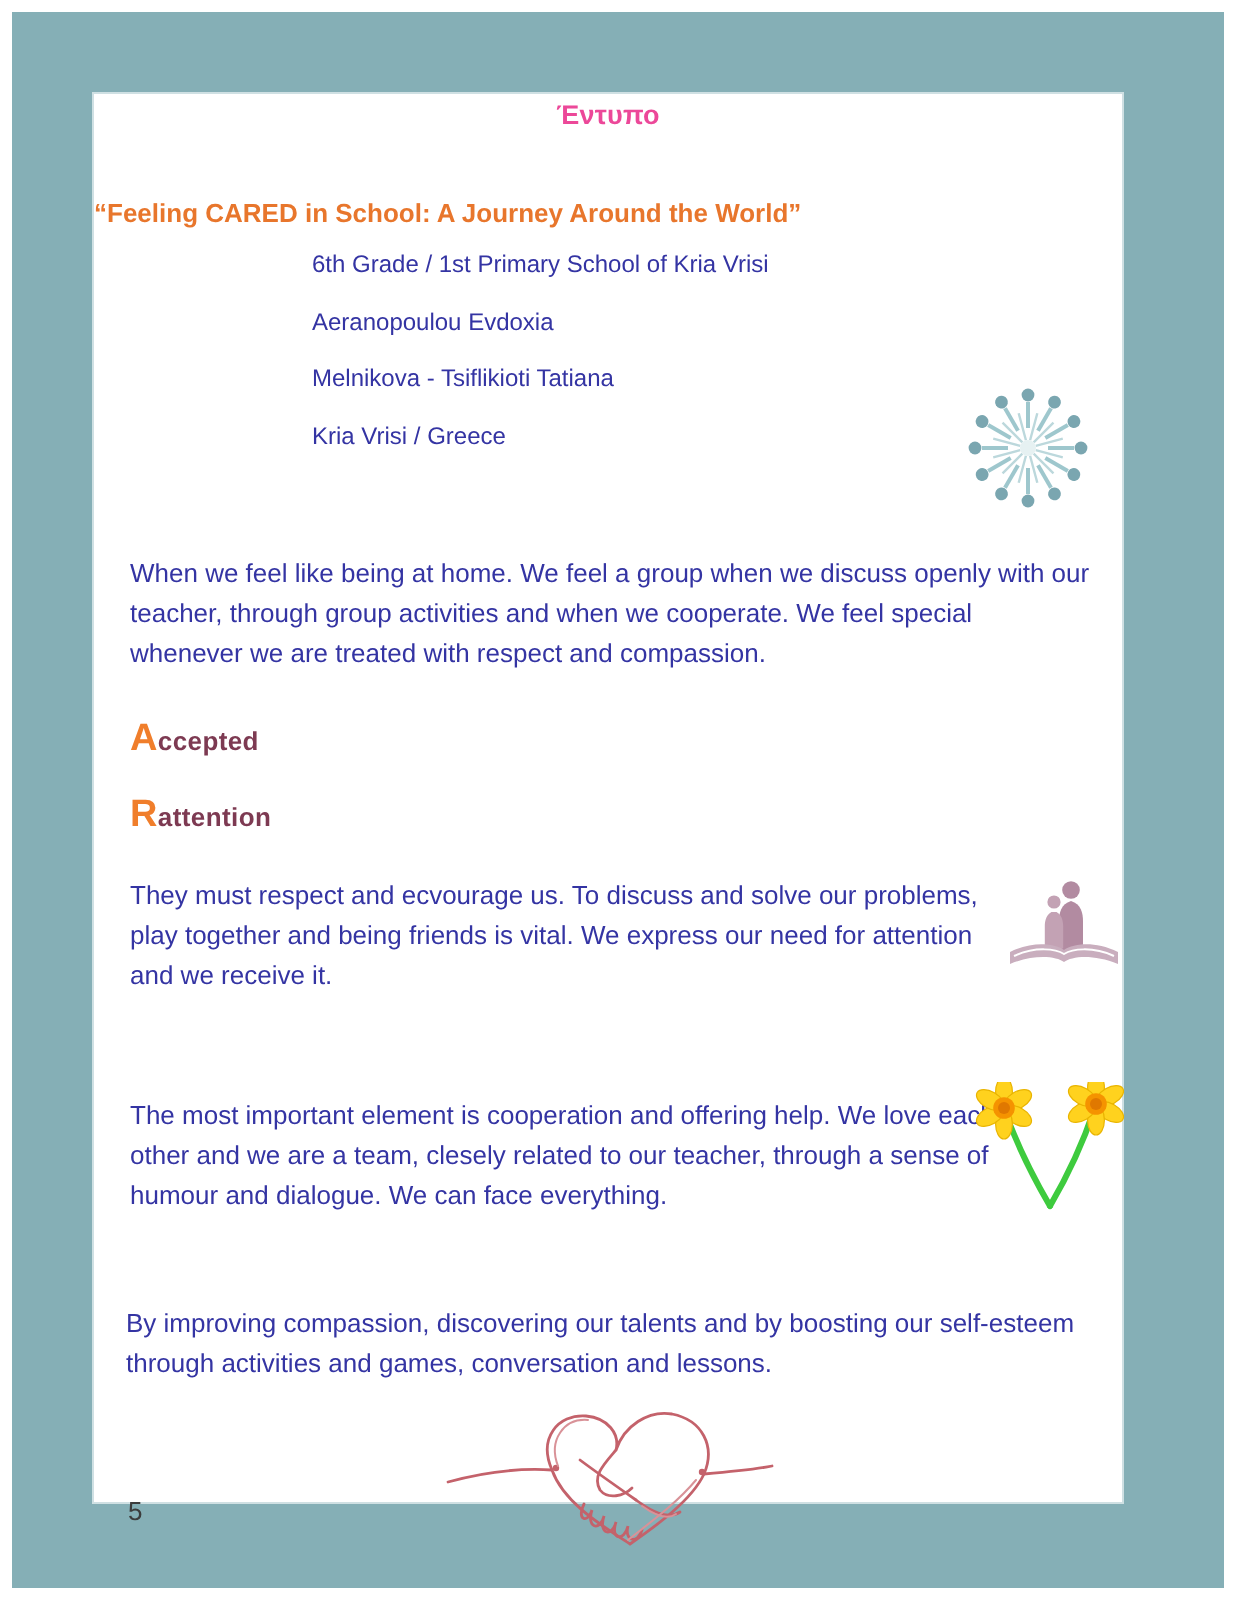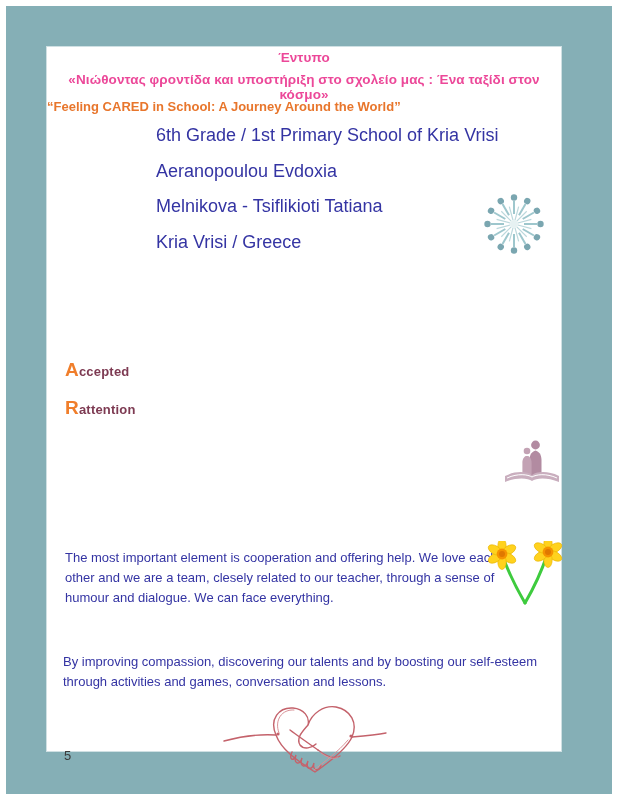--- a/index.html
+++ b/index.html
@@ -28,21 +28,21 @@
   .title-el {
     width: 100%; text-align: center;
     color: #ec4899; font-weight: bold; font-size: 13.5px;
     letter-spacing: 0.1px;
   }
   .title-en {
     width: 100%; text-align: left;
     color: #E8762C; font-weight: bold; font-size: 13px;
   }
   .meta-line {
-    color: #3434A3; font-size: 18px;
+    color: #3434A3; font-size: 12px;
     margin-bottom: 14.5px;
   }
   .para {
     color: #3434A3; font-size: 13px; line-height: 20px;
   }
   .lead-heading {
     color: #7D3A52; font-weight: bold; font-size: 13px;
     letter-spacing: 0.2px;
   }
   .lead-heading .initial {
@@ -59,21 +59,20 @@
   .icon-wrap { line-height: 0; }
 </style>
 </head>
 <body>
 
 <div class="frame"></div>
 
 <div class="page">
 
   <div class="abs title-el" style="top:3px;">Έντυπο</div>
-  <div class="abs title-el" style="top:25px;">«Νιώθοντας φροντίδα και υποστήριξη στο σχολείο μας : Ένα ταξίδι στον κόσμο»</div>
   <div class="abs title-en" style="top:52px;">“Feeling CARED in School: A Journey Around the World”</div>
 
   <div class="abs" style="left:109px; top:78px;">
     <div class="meta-line">6th Grade / 1st Primary School of Kria Vrisi</div>
     <div class="meta-line">Aeranopoulou Evdoxia</div>
     <div class="meta-line">Melnikova - Tsiflikioti Tatiana</div>
     <div class="meta-line">Kria Vrisi / Greece</div>
   </div>
 
   <div class="abs icon-wrap" style="left:432px; top:142px;">
@@ -106,24 +105,26 @@
         <use href="#inner" transform="rotate(195 35 35)"></use>
         <use href="#inner" transform="rotate(225 35 35)"></use>
         <use href="#inner" transform="rotate(255 35 35)"></use>
         <use href="#inner" transform="rotate(285 35 35)"></use>
         <use href="#inner" transform="rotate(315 35 35)"></use>
         <use href="#inner" transform="rotate(345 35 35)"></use>
       <circle cx="35" cy="35" r="4" fill="#E6F1F2"></circle>
     </svg>
   </div>
 
+  <div class="abs para" style="left:18px; top:230px; width:480px;">When we feel like being at home. We feel a group when we discuss openly with our teacher, through group activities and when we cooperate. We feel special whenever we are treated with respect and compassion.</div>
 
   <div class="abs lead-heading" style="left:18px; top:312px;"><span class="initial">A</span><span>ccepted</span></div>
   <div class="abs lead-heading" style="left:18px; top:350px;"><span class="initial">R</span><span>attention</span></div>
 
+  <div class="abs para" style="left:18px; top:391px; width:440px;">They must respect and ecvourage us. To discuss and solve our problems, play together and being friends is vital. We express our need for attention and we receive it.</div>
 
   <div class="abs icon-wrap" style="left:455px; top:390px;">
     <svg width="60" height="56" viewBox="0 0 60 56">
       <circle cx="33.5" cy="8" r="4.4" fill="#B28BA1"></circle>
       <path d="M33.5,13.5 c-5,1.5 -6,6 -6,10 l0,14 c4,1.6 8,1.6 12,0 l0,-14 c0,-4 -1,-8.5 -6,-10 Z" fill="#B28BA1"></path>
       <circle cx="25" cy="14" r="3.3" fill="#C3A2B4"></circle>
       <path d="M25,18.5 c-3.8,1.2 -4.6,4.6 -4.6,7.6 l0,11 c3,1.3 6.2,1.3 9.2,0 l0,-11 c0,-3 -0.8,-6.4 -4.6,-7.6 Z" fill="#C3A2B4"></path>
       <path d="M3,39 C15,33 26,35 30,38 C34,35 45,33 57,39 L57,45 C45,40 34,41 30,44 C26,41 15,40 3,45 Z" fill="#C9AEBE"></path>
       <path d="M5,41 C16,36 26,37.5 30,40 C34,37.5 44,36 55,41" fill="none" stroke="#ffffff" stroke-width="1"></path>
     </svg>

